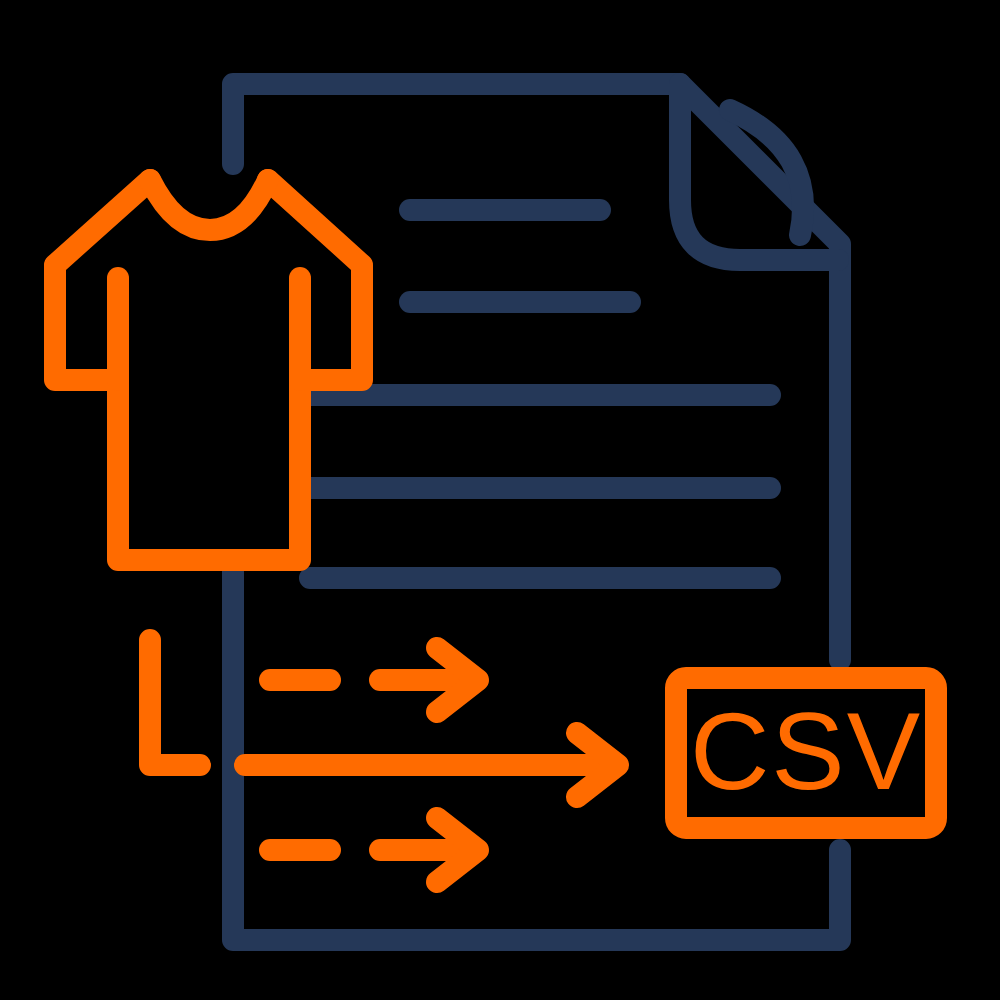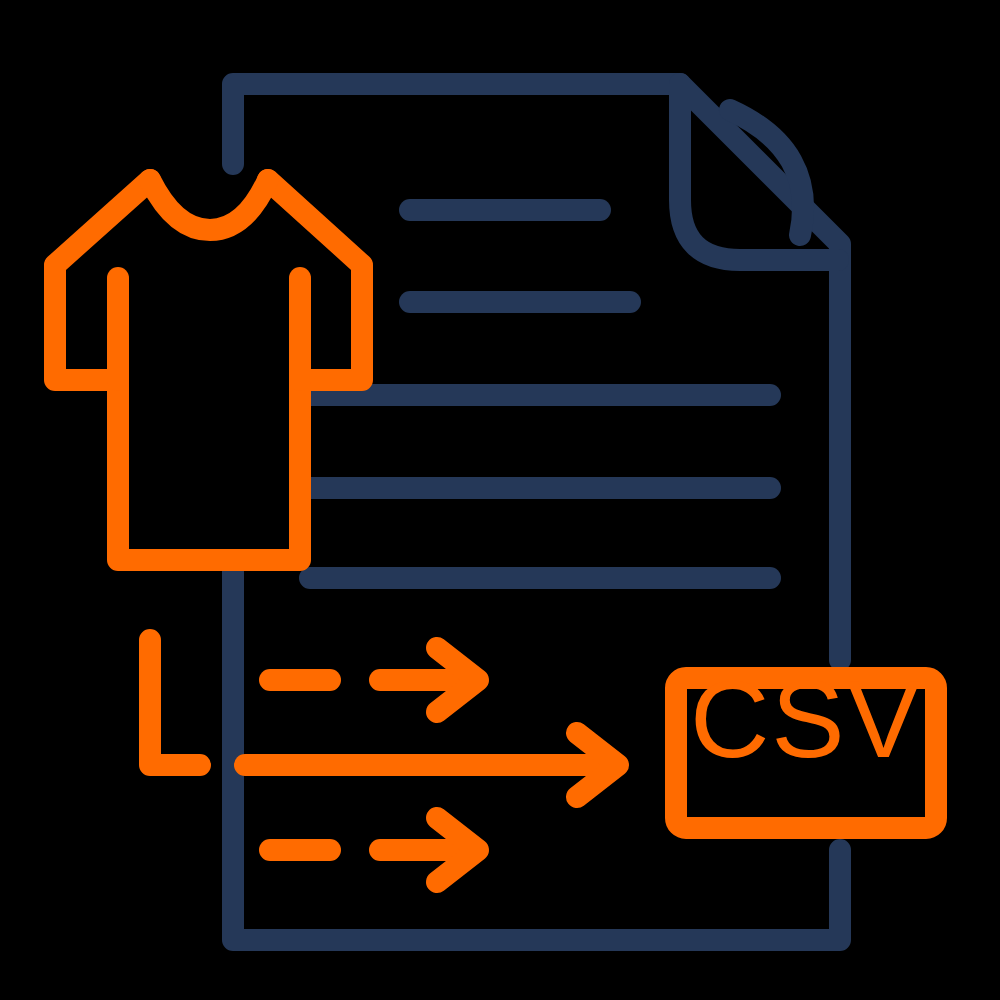--- a/index.html
+++ b/index.html
@@ -15,21 +15,21 @@
     height: 1000px;
   }
   svg {
     position: absolute;
     top: 0;
     left: 0;
   }
   .csv-label {
     position: absolute;
     left: 686px;
-    top: 648px;
+    top: 680px;
     width: 240px;
     height: 140px;
     display: flex;
     align-items: center;
     justify-content: center;
     font-family: Arial, Helvetica, sans-serif;
     font-size: 110px;
     font-weight: 500;
     color: #ff6b00;
     letter-spacing: 2px;

